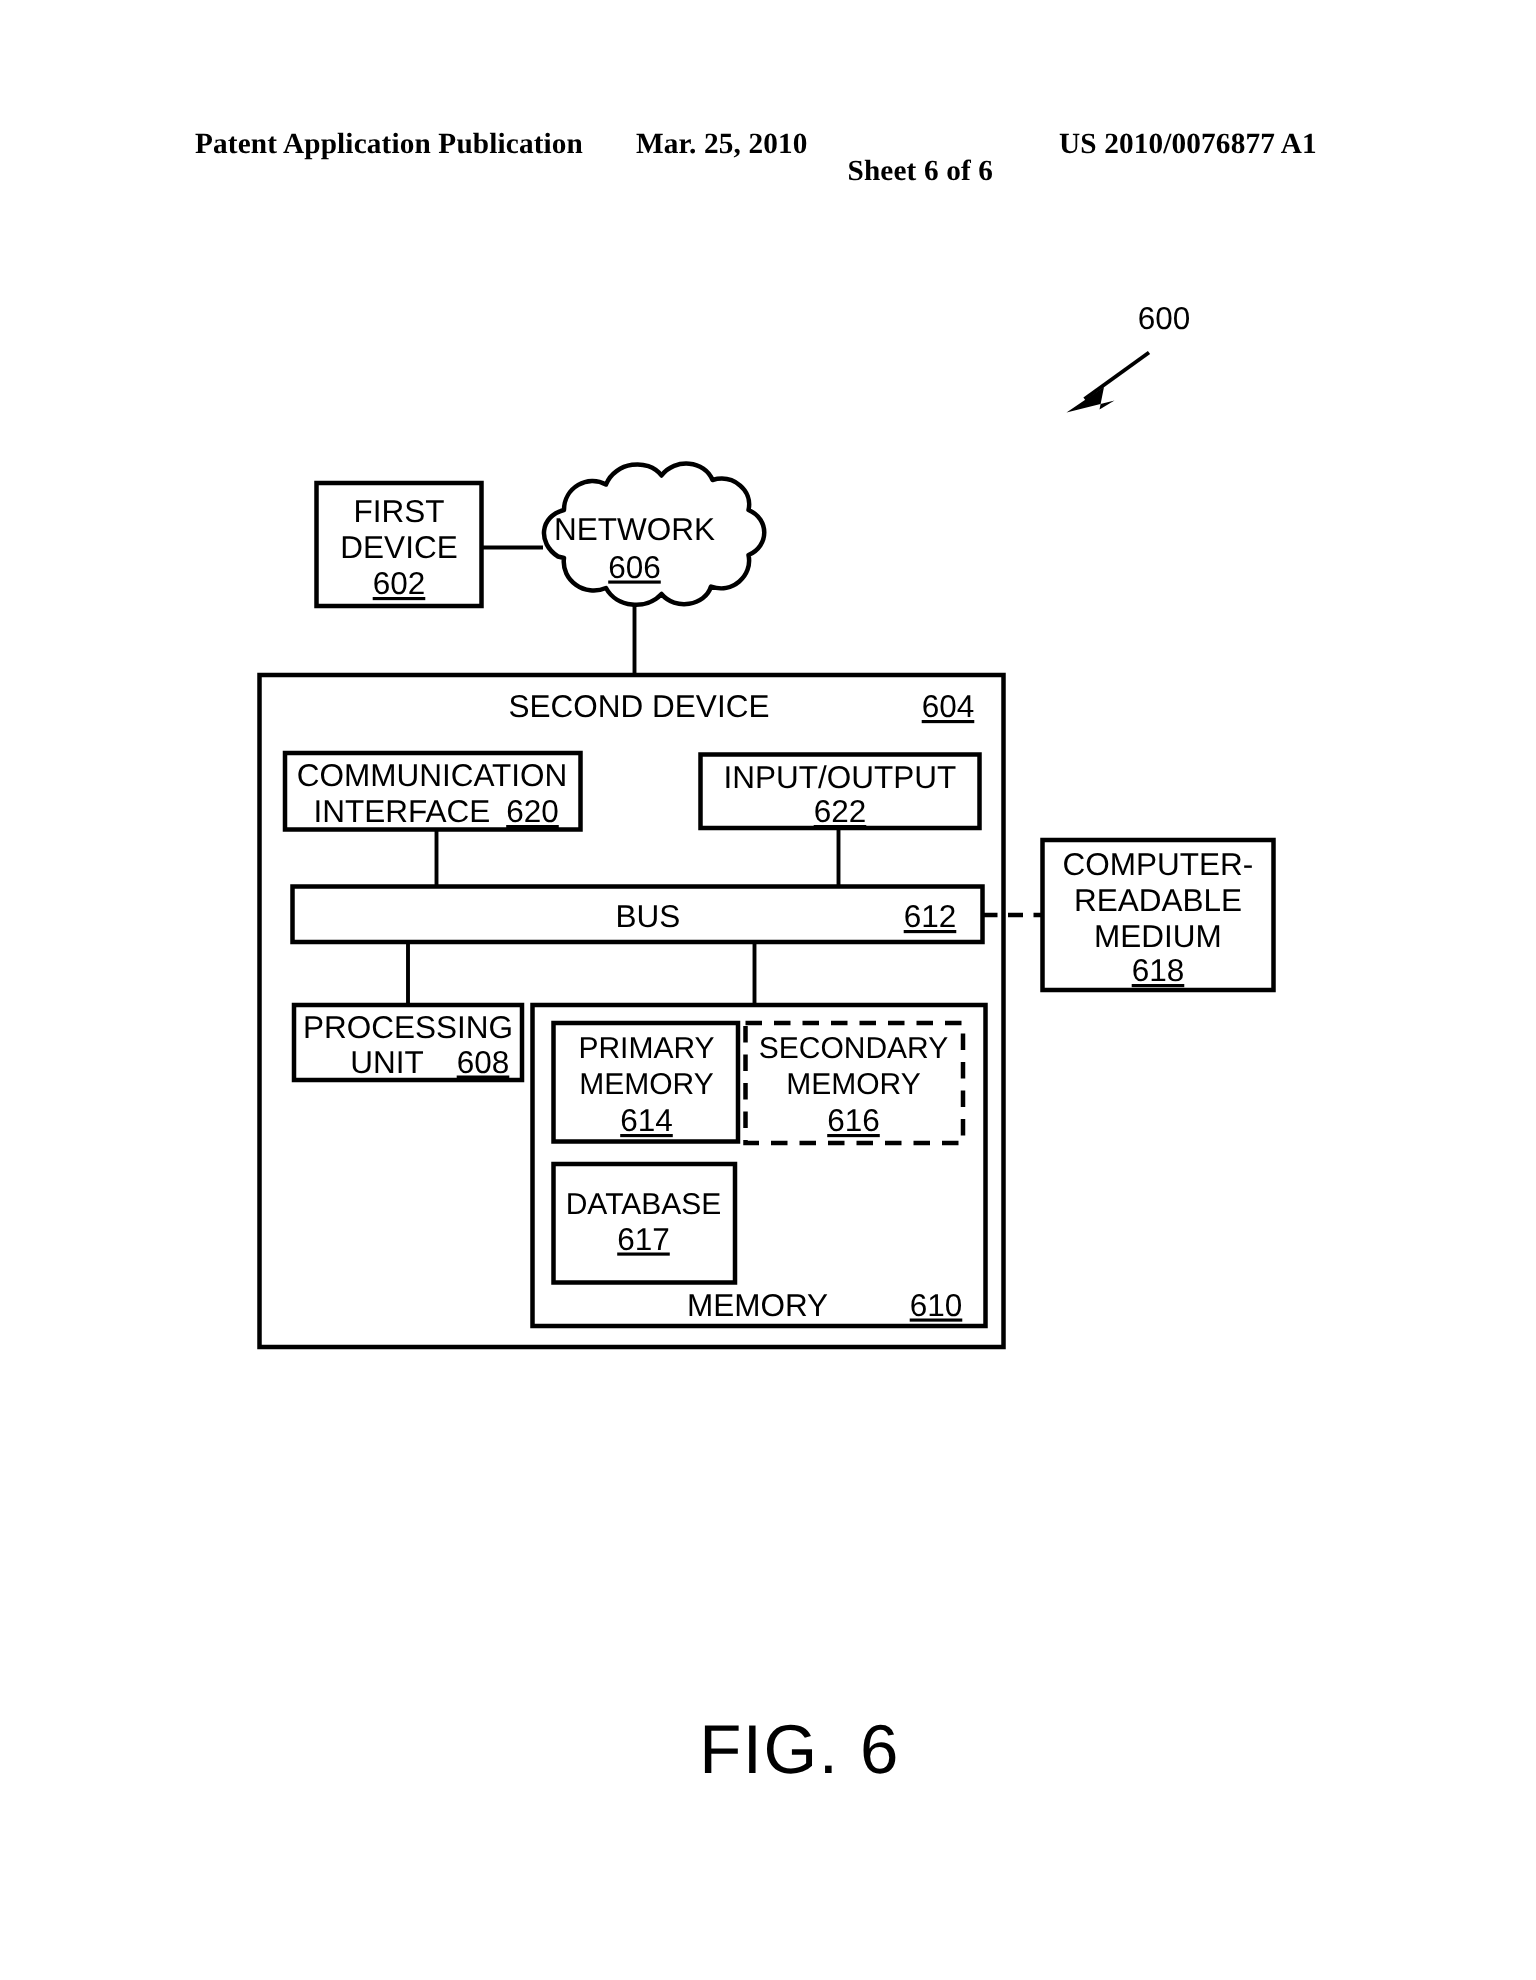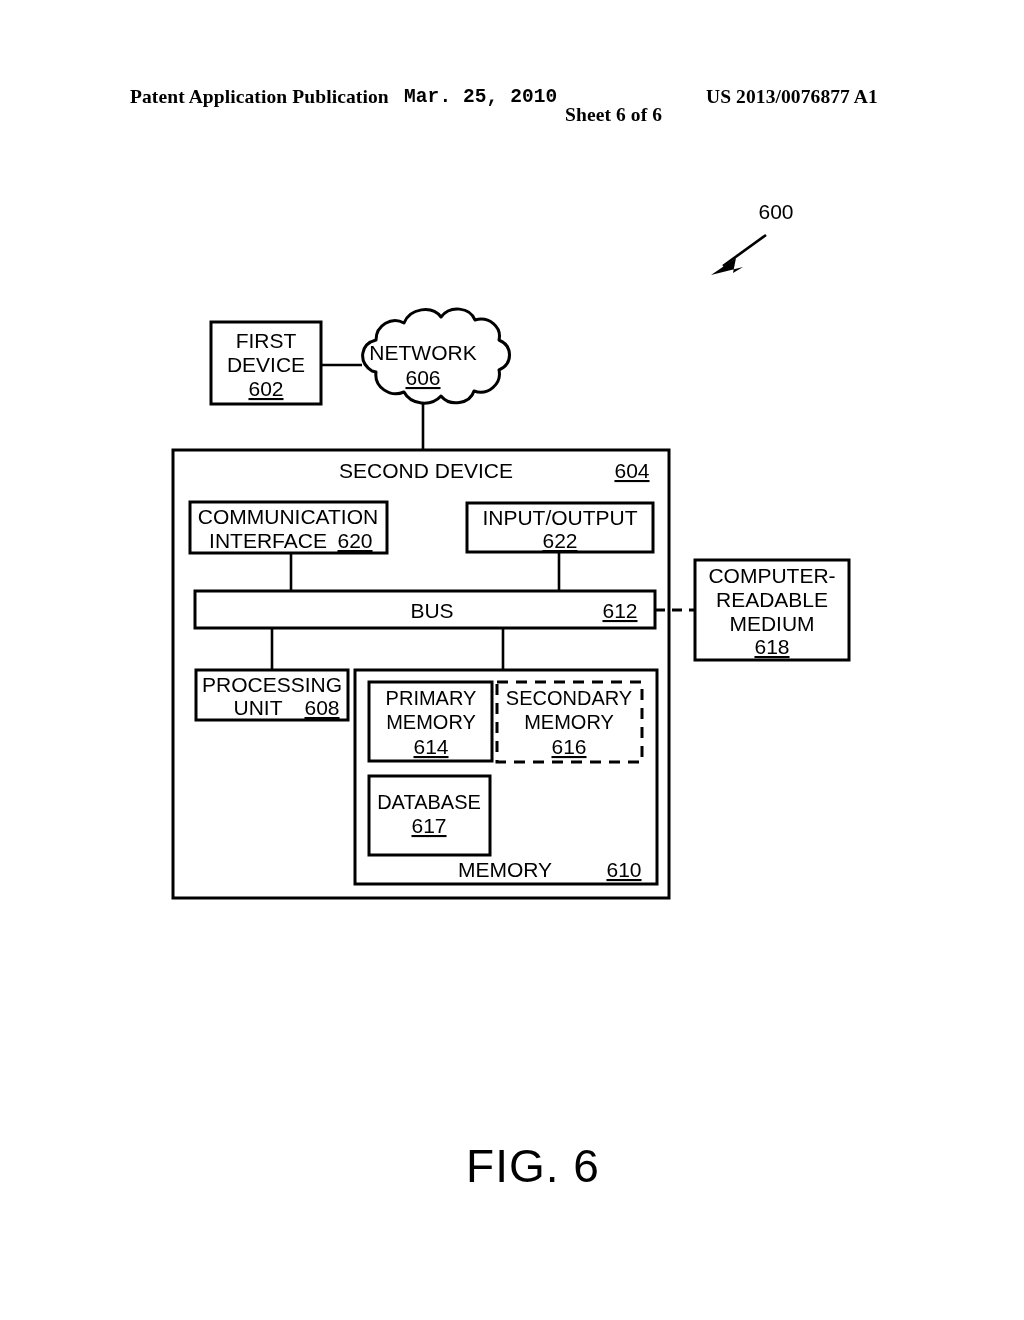--- a/index.html
+++ b/index.html
@@ -23,21 +23,21 @@
     left: 0;
     width: 1024px;
     height: 30px;
     font-family: "Liberation Serif", serif;
     font-weight: bold;
     font-size: 19.5px;
     letter-spacing: 0.1px;
     white-space: nowrap;
   }
   .hdr-pub   { position: absolute; left: 130px;  top: 0; }
-  .hdr-date  { position: absolute; left: 404px;  top: 0; font-family: Liberation Mono, monospace; }
+  .hdr-date  { position: absolute; left: 424px;  top: 0; }
   .hdr-sheet { position: absolute; left: 565px;  top: 0; margin-top: 18px; }
   .hdr-num   { position: absolute; left: 706px;  top: 0; }
 
   
   #figure {
     position: absolute;
     left: 0;
     top: 0;
     width: 1024px;
     height: 1320px;
@@ -107,21 +107,21 @@
   }
   .arrow-head { fill: #000000; }
 </style>
 </head>
 <body>
 
 <div class="page-header">
   <span class="hdr-pub">Patent Application Publication</span>
   <span class="hdr-date">Mar. 25, 2010</span>
   <span class="hdr-sheet">Sheet 6 of 6</span>
-  <span class="hdr-num">US 2013/0076877 A1</span>
+  <span class="hdr-num">US 2010/0076877 A1</span>
 </div>
 
 <svg id="figure" viewBox="0 0 1024 1320">
 
   <text class="dg-lead" x="776" y="219" text-anchor="middle">600</text>
   <g>
     <line class="arrow-line" x1="766" y1="235" x2="723" y2="266"></line>
     <polygon class="arrow-head" points="711,275 736,258 733,273 743,267"></polygon>
   </g>
 

